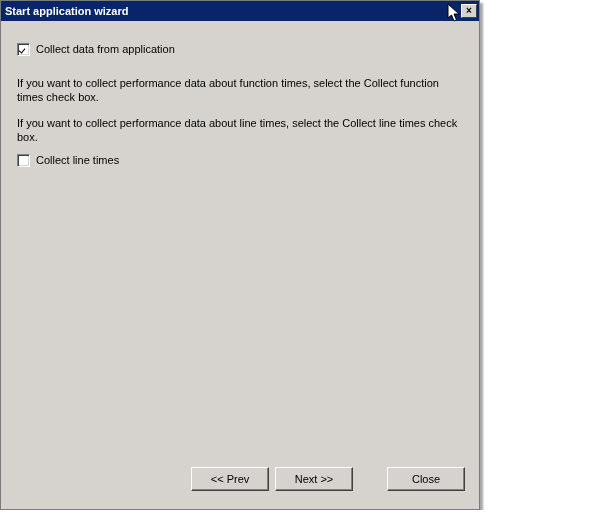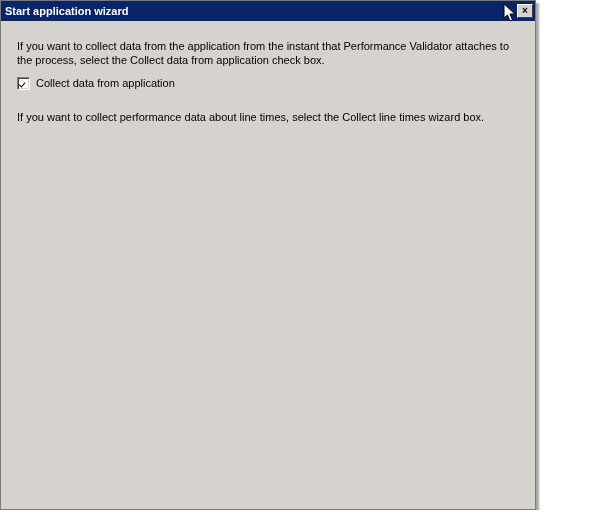--- a/index.html
+++ b/index.html
@@ -3,21 +3,21 @@
 <meta charset="utf-8">
 <style>
   html, body {
     margin: 0;
     padding: 0;
     font-family: Tahoma, Arial, sans-serif;
     font-size: 11px;
     background: #fff;
   }
   .window {
-    width: 536px;
+    width: 480px;
     height: 510px;
     border: 1px solid #7b7b7b;
     background: #d6d3ce;
     position: relative;
     box-sizing: border-box;
     display: flex;
     flex-direction: column;
     box-shadow: 3px 3px 2px rgba(0,0,0,0.35);
   }
   .titlebar {
@@ -142,34 +142,50 @@
   <div class="titlebar">
     <span class="title-text">Start application wizard</span>
     <div class="sysbtn">
       <span>×</span>
     </div>
   </div>
 
   <div class="body">
 
     <div class="section">
-      <p class="desc">If you want to collect data from the application from the instant that Performance Validator attaches to the process, select the Collect data from application check box.</p>
       <div class="checkrow">
         <span class="checkbox checked"></span>
         <span>Collect data from application</span>
       </div>
     </div>
 
     <div class="section">
+      <p class="desc">If you want to collect performance data about function times, select the Collect function times check box.</p>
     </div>
 
     <div class="section">
-      <p class="desc">If you want to collect performance data about line times, select the Collect line times wizard box.</p>
+      <p class="desc">If you want to collect performance data about line times, select the Collect line times check box.</p>
+      <div class="checkrow">
+        <span class="checkbox"></span>
+        <span>Collect line times</span>
+      </div>
     </div>
 
   </div>
 
+  <div class="footer">
+    <div class="spacer"></div>
+    <div class="btn">
+      <span>&lt;&lt; Prev</span>
+    </div>
+    <div class="btn">
+      <span>Next &gt;&gt;</span>
+    </div>
+    <div class="btn right">
+      <span>Close</span>
+    </div>
+  </div>
 
   <svg class="cursor" width="16" height="22" viewBox="0 0 16 22">
     <path d="M1 1 L1 15 L4.5 12 L7 18 L9.5 17 L7 11 L12 11 Z" fill="#fff" stroke="#000" stroke-width="1"></path>
   </svg>
 
 </div>
 
 </body></html>

